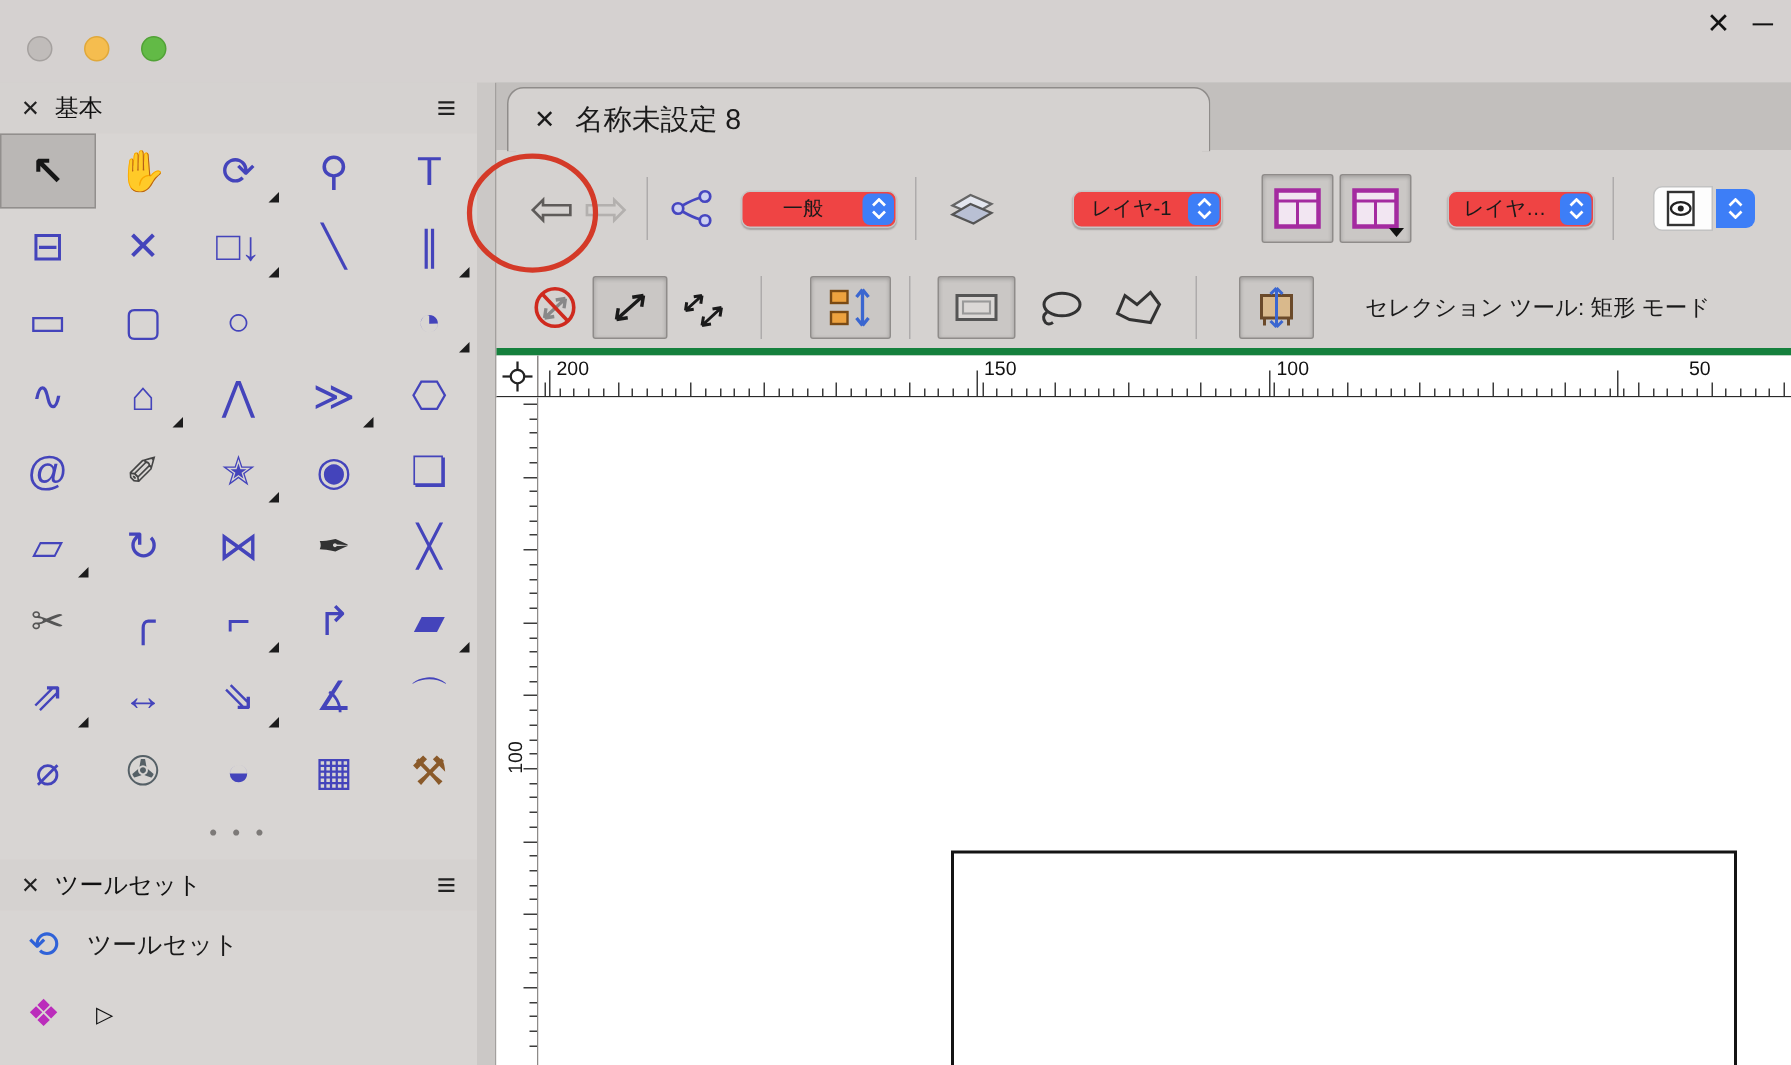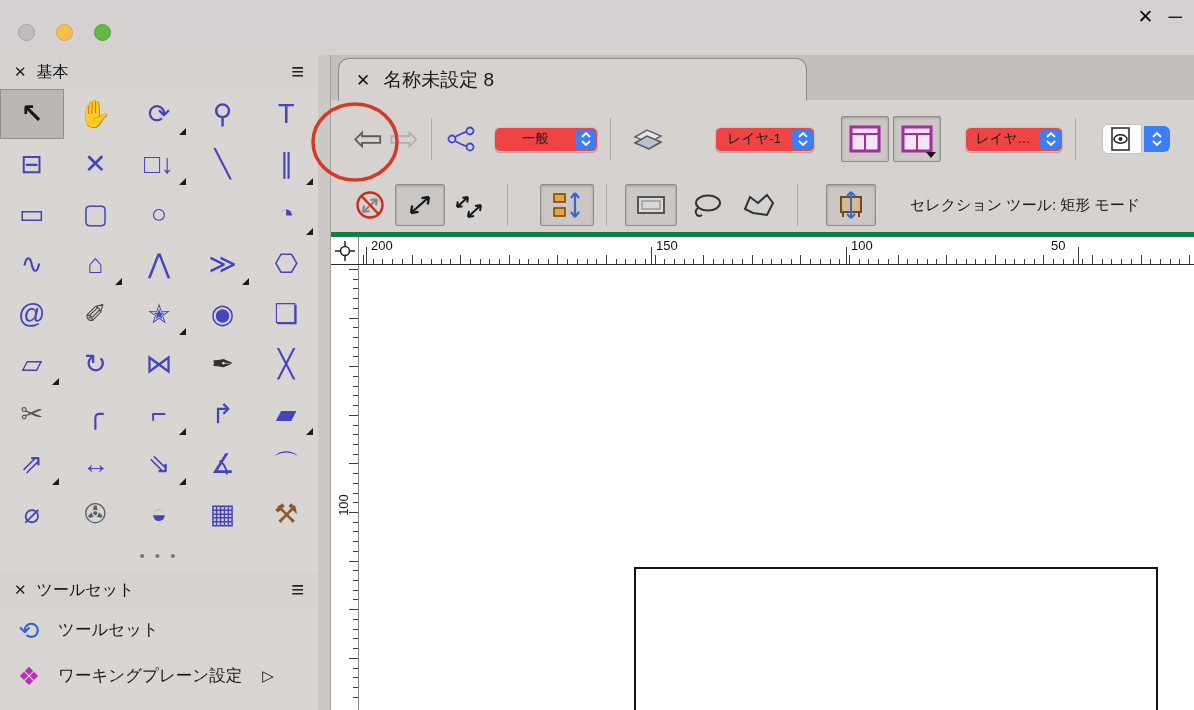--- a/index.html
+++ b/index.html
@@ -270,21 +270,20 @@
       <span class="ph-title">ツールセット</span>
       <span class="ph-menu">≡</span>
     </div>
     <div id="toolset-list">
         <div class="ts-item">
           <span class="ts-icon" style="color: rgb(47, 98, 216);">⟲</span>
           <span>ツールセット</span>
         </div>
         <div class="ts-item">
           <span class="ts-icon" style="color: rgb(187, 45, 187);">❖</span>
-          <span>ワーキングプレーン設定</span>
           <span class="ts-exp">▷</span>
         </div>
       </div>
   </div>
 
   <div class="main">
 
     <div class="tabstrip">
       <div class="tab">
         <span class="tab-close">✕</span>
@@ -521,21 +520,21 @@
           <div class="tick" style="left: 810.76px;"></div>
           <div class="tick" style="left: 820.48px;"></div>
           <div class="tick mid" style="left: 830.2px;"></div>
           <div class="tick major" style="left: 7px;"></div>
           <span class="hlabel" style="left: 12px;">200</span>
           <div class="tick major" style="left: 292px;"></div>
           <span class="hlabel" style="left: 297px;">150</span>
           <div class="tick major" style="left: 487px;"></div>
           <span class="hlabel" style="left: 492px;">100</span>
           <div class="tick major" style="left: 719px;"></div>
-          <span class="hlabel" style="left: 692px;">50</span>
+          <span class="hlabel" style="left: 767px;">50</span>
         </div>
     </div>
     <div class="canvas-row">
       <div class="vruler" id="vruler">
           <div class="vtick mid" style="top: 4px;"></div>
           <div class="vtick" style="top: 13.72px;"></div>
           <div class="vtick" style="top: 23.44px;"></div>
           <div class="vtick" style="top: 33.16px;"></div>
           <div class="vtick" style="top: 42.88px;"></div>
           <div class="vtick mid" style="top: 52.6px;"></div>

